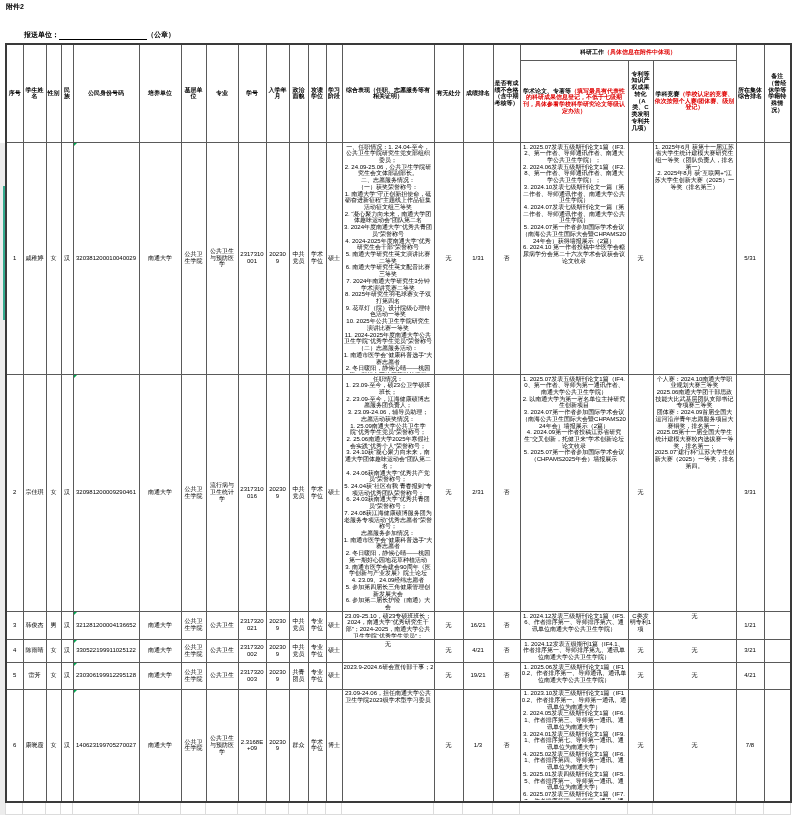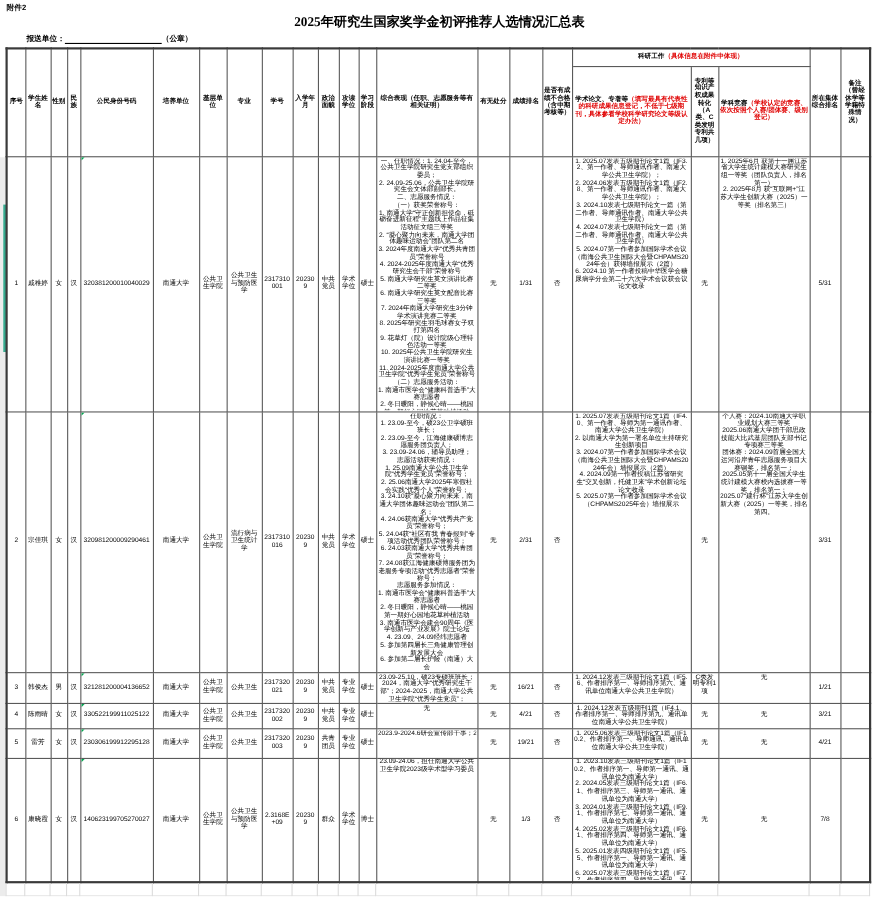--- a/index.html
+++ b/index.html
@@ -29,21 +29,20 @@
   td.tri .tr-i{position:absolute;left:0;top:0;width:0;height:0;
        border-top:3px solid #00a650;border-right:3px solid transparent;}
   table.ghost{position:absolute;left:5px;top:803px;width:785px;table-layout:fixed;border-collapse:collapse;}
   table.ghost td{border:1px solid #dcdcdc;border-top:none;height:11px;padding:0;}
 </style>
 </head>
 <body>
 
 <div class="page">
   <div class="attach">附件2</div>
-  <div class="title">2025年研究生国家奖学金初评推荐人选情况汇总表</div>
   <div class="report"><span>报送单位：</span><span class="blank"></span><span>（公章）</span></div>
 
   <div class="leftstrip"></div>
   <div class="tealstrip"></div>
 
   <table class="sheet">
     <colgroup>
       <col style="width:17px">
         <col style="width:23px">
         <col style="width:15px">

